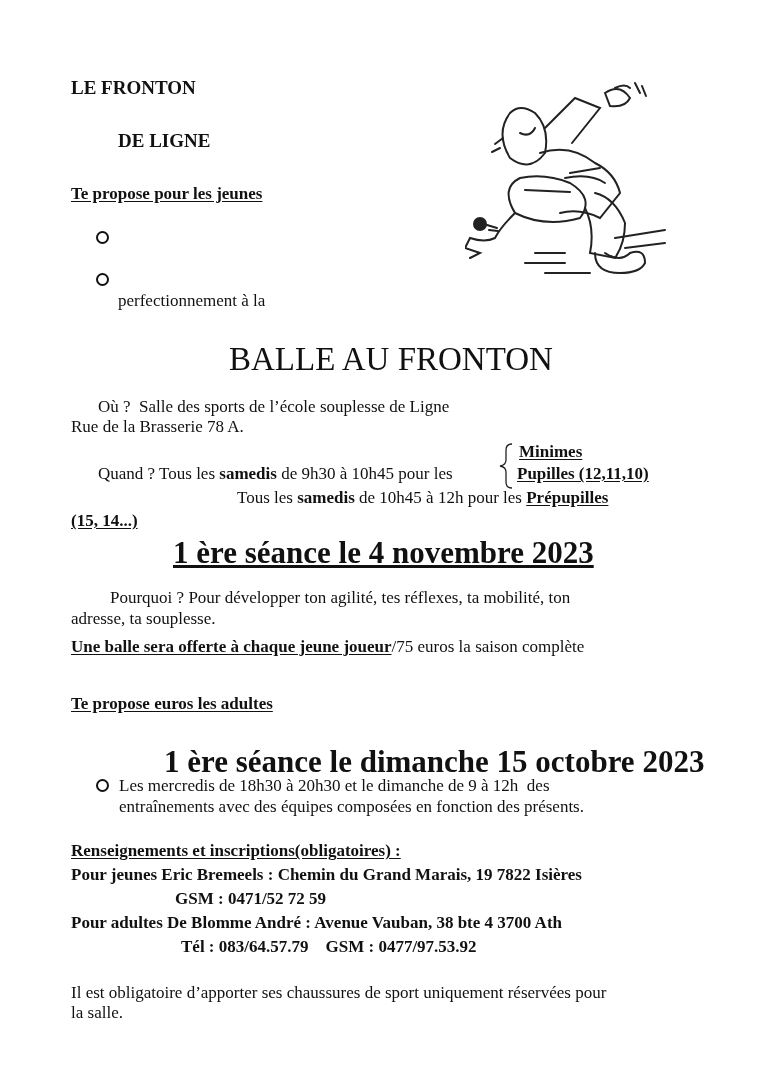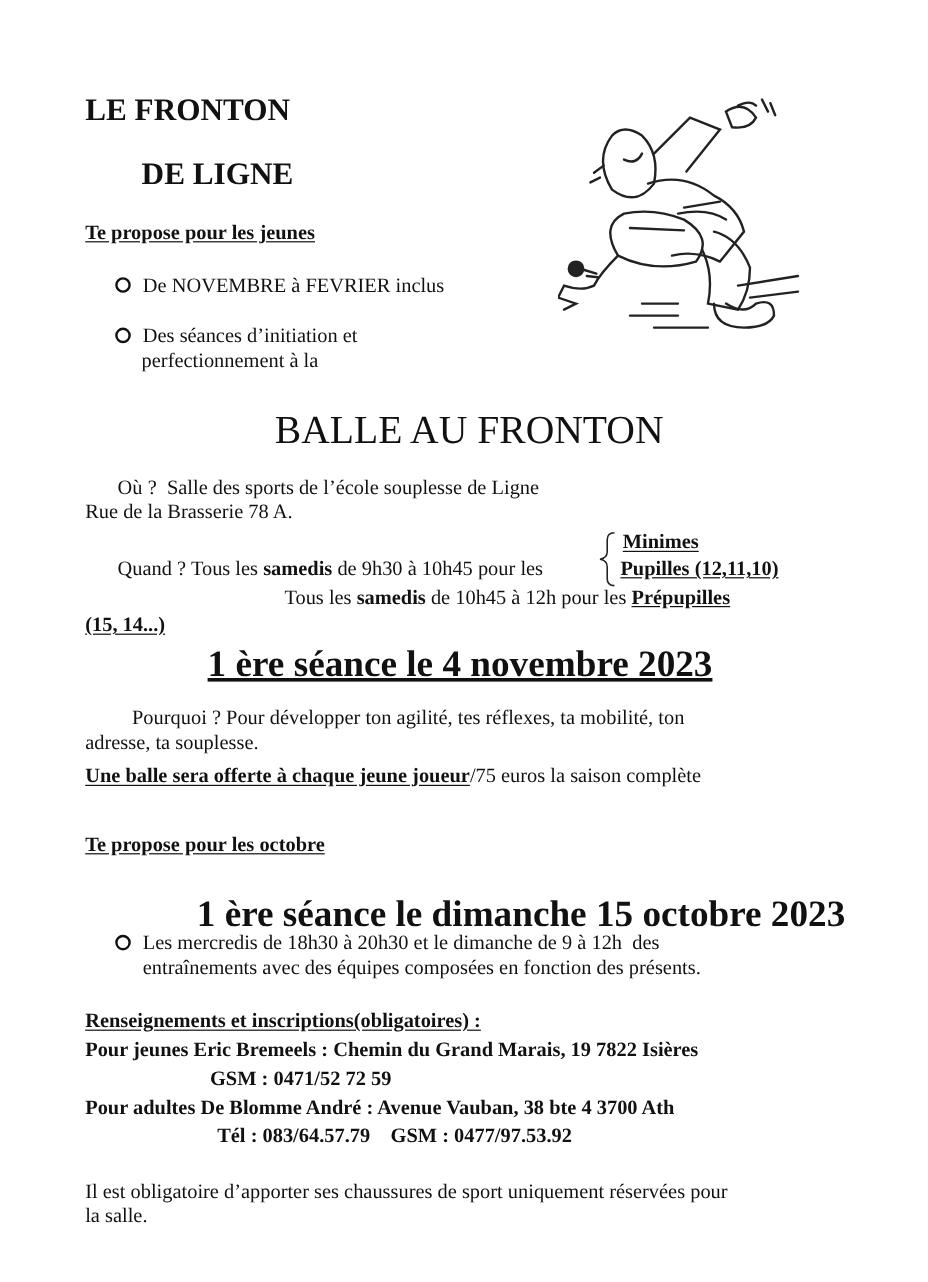--- a/index.html
+++ b/index.html
@@ -1,21 +1,21 @@
 <!DOCTYPE html>
 <html><head>
 <meta charset="utf-8">
 <style>
   html, body { margin:0; padding:0; background:#ffffff; }
   body {
     width:773px; height:1068px; position:relative; overflow:hidden;
     font-family:"Liberation Serif", "DejaVu Serif", serif; color:#111;
   }
   .abs { position:absolute; white-space:nowrap; }
-  .title { font-weight:bold; font-size:26px; }
+  .title { font-weight:bold; font-size:19px; }
   .h2 { font-weight:normal; font-size:33px; }
   .h3 { font-weight:bold; font-size:31px; }
   .txt { font-size:17px; line-height:20px; }
   .bold { font-weight:bold; }
   .u { text-decoration:underline; text-underline-offset:2px; }
   .bullet {
     display:inline-block; width:9px; height:9px; border:2.5px solid #111;
     border-radius:50%; vertical-align:middle; margin-right:10px; position:relative; top:-2px;
   }
   .bt { font-weight:bold; font-size:17px; }
@@ -42,24 +42,24 @@
   <path d="M60 112 l45 2"></path>
   <path d="M130 115 q20 5 30 30 q0 20 -10 35 l-25 -5 q5 -25 -5 -45"></path>
   <path d="M130 175 q0 20 25 20 q20 0 25 -10 q0 -15 -15 -10 q-10 10 -25 0"></path>
   <path d="M50 135 q-15 15 -20 25 q-10 5 -25 0 l-5 10 l15 5 l-10 5"></path>
   <path d="M60 185 l40 0 M80 195 l45 0 M70 175 l30 0 M150 160 l50 -8 M160 170 l40 -5"></path>
 </svg>
 
 <div class="abs bt u" style="left:71px; top:184px;">Te propose pour les jeunes</div>
 
 <div class="abs txt" style="left:96px; top:228px;">
-  <span class="bullet"></span><span>De NOVEMBRE à FEVRIER inclus</span>
+  <span class="bullet"></span>
 </div>
 <div class="abs txt" style="left:96px; top:270px;">
-  <span class="bullet"></span><span>Des séances d’initiation et</span>
+  <span class="bullet"></span>
 </div>
 <div class="abs txt" style="left:118px; top:291px;">perfectionnement à la</div>
 
 <div class="abs h2" style="left:229px; top:341px;">BALLE AU FRONTON</div>
 
 <div class="abs txt" style="left:98px; top:397px;">
   <span>Où ?</span>&nbsp; <span>Salle des sports de l’école souplesse de Ligne</span>
 </div>
 <div class="abs txt" style="left:71px; top:417px;">Rue de la Brasserie 78 A.</div>
 
@@ -79,21 +79,21 @@
 
 <div class="abs h3 u" style="left:173px; top:535px;">1 ère séance le 4 novembre 2023</div>
 
 <div class="abs txt" style="left:110px; top:588px;">Pourquoi ? Pour développer ton agilité, tes réflexes, ta mobilité, ton</div>
 <div class="abs txt" style="left:71px; top:609px;">adresse, ta souplesse.</div>
 
 <div class="abs txt" style="left:71px; top:637px;font-family:Liberation Serif, serif;">
   <span class="bold u">Une balle sera offerte à chaque jeune joueur</span><span>/75 euros la saison complète</span>
 </div>
 
-<div class="abs bt u" style="left:71px; top:694px;">Te propose pour les octobre</div>
+<div class="abs bt u" style="left:71px; top:694px;">Te propose euros les adultes</div>
 <div class="abs h3" style="left:164px; top:744px;">1 ère séance le dimanche 15 octobre 2023</div>
 <div class="abs txt" style="left:96px; top:776px;text-align:center;">
   <span class="bullet"></span><span style="white-space:pre;">Les mercredis de 18h30 à 20h30 et le dimanche de 9 à 12h  des</span>
 </div>
 <div class="abs txt" style="left:119px; top:797px;">entraînements avec des équipes composées en fonction des présents.</div>
 
 <div class="abs bt u" style="left:71px; top:841px;">Renseignements et inscriptions(obligatoires) :</div>
 <div class="abs bt" style="left:71px; top:865px;">Pour jeunes Eric Bremeels : Chemin du Grand Marais, 19 7822 Isières</div>
 <div class="abs bt" style="left:175px; top:889px;">GSM : 0471/52 72 59</div>
 <div class="abs bt" style="left:71px; top:913px;">Pour adultes De Blomme André : Avenue Vauban, 38 bte 4 3700 Ath</div>

